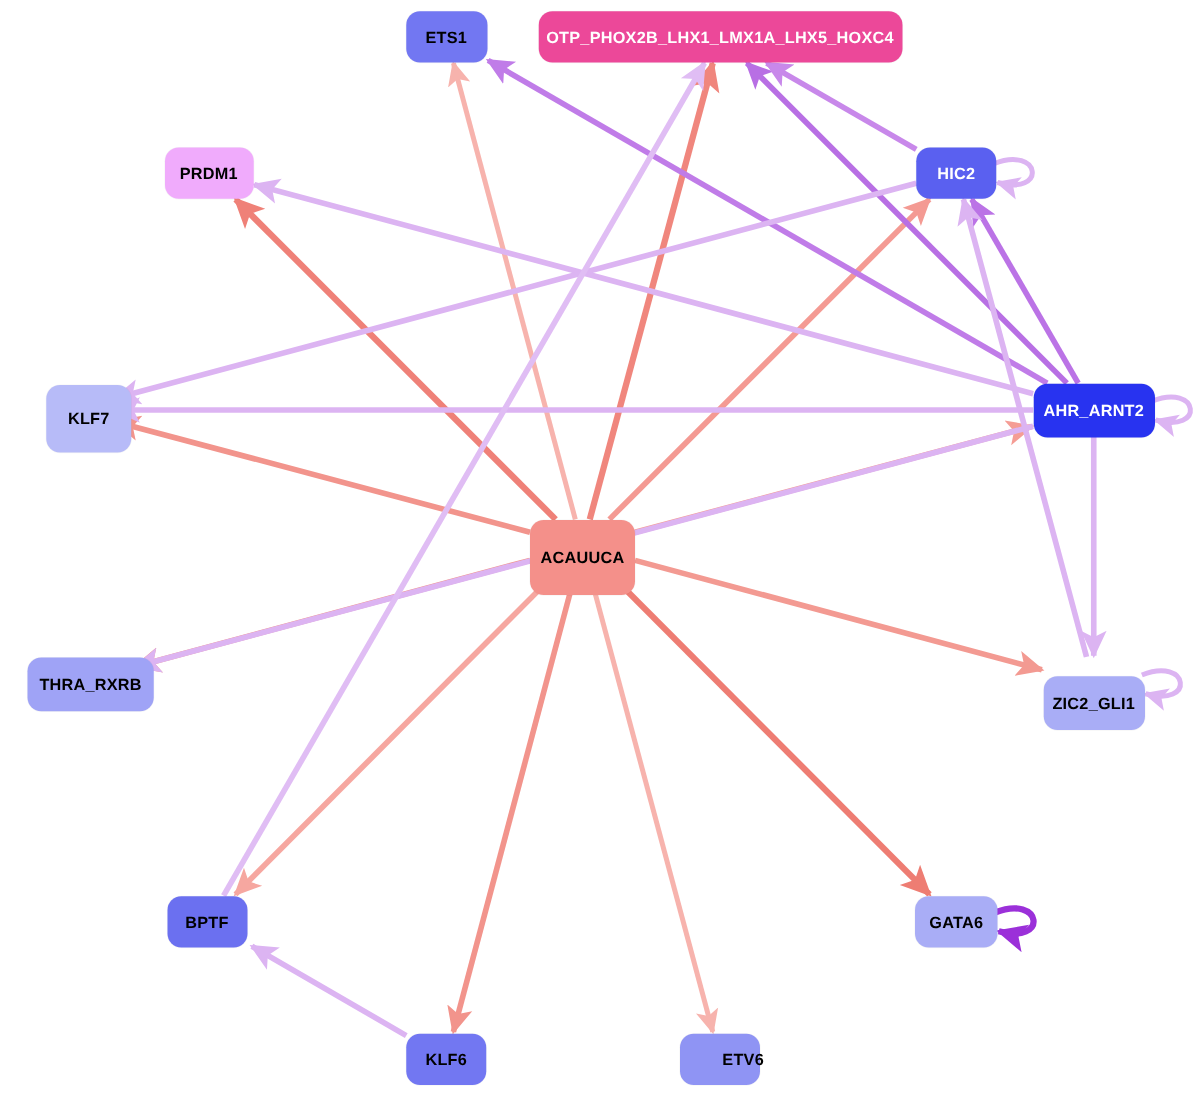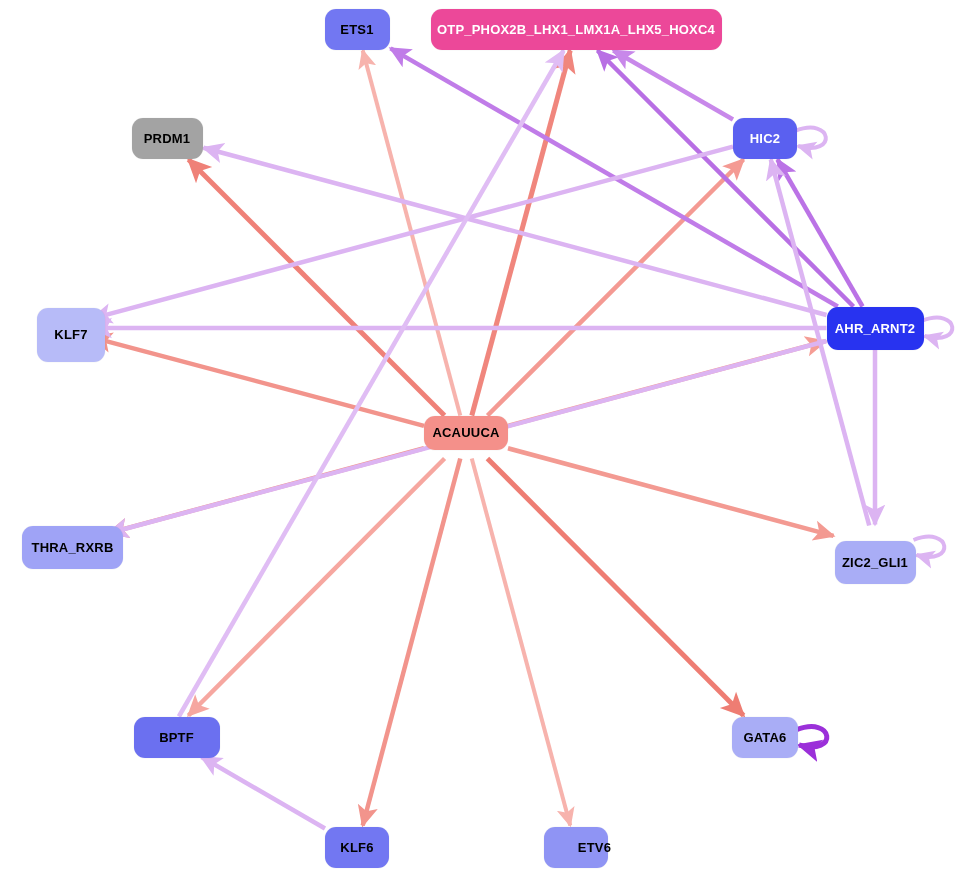--- a/index.html
+++ b/index.html
@@ -121,42 +121,42 @@
       <line x1="325" y1="828.4736842105264" x2="201.5" y2="756.9736842105264" stroke="#dcb4f2" stroke-width="4.5" stroke-linecap="butt" marker-end="url(#ah-dcb4f2)"></line>
       <path d="M 796 730 C 834 715, 839 756, 799 745" fill="none" stroke="#9b30d9" stroke-width="5" stroke-linecap="butt" marker-end="url(#ah-9b30d9)"></path>
     </svg>
   <div id="nodes-layer">
       <div class="node" style="left: 324.5px; top: 8.5px; width: 65px; height: 41px; background: rgb(114, 119, 242); color: rgb(0, 0, 0);">
         <span>ETS1</span>
       </div>
       <div class="node" style="left: 430.5px; top: 8.5px; width: 291px; height: 41px; background: #ec4899; color: rgb(255, 255, 255);">
         <span>OTP_PHOX2B_LHX1_LMX1A_LHX5_HOXC4</span>
       </div>
-      <div class="node" style="left: 131.5px; top: 117.5px; width: 71px; height: 41px; background: #a3a3a3; color: rgb(0, 0, 0);">
+      <div class="node" style="left: 131.5px; top: 117.5px; width: 71px; height: 41px; background: #f0abfc; color: rgb(0, 0, 0);">
         <span>PRDM1</span>
       </div>
       <div class="node" style="left: 733px; top: 117.5px; width: 64px; height: 41px; background: rgb(90, 96, 240); color: rgb(255, 255, 255);">
         <span>HIC2</span>
       </div>
       <div class="node" style="left: 37px; top: 307.5px; width: 68px; height: 54px; background: rgb(183, 187, 248); color: rgb(0, 0, 0);">
         <span>KLF7</span>
       </div>
       <div class="node" style="left: 826.5px; top: 306.5px; width: 97px; height: 43px; background: rgb(40, 51, 240); color: rgb(255, 255, 255);">
         <span>AHR_ARNT2</span>
       </div>
-      <div class="node" style="left: 424px; top: 415.5px; width: 84px; height: 34px; background: rgb(244, 144, 138); color: rgb(0, 0, 0);">
+      <div class="node" style="left: 424px; top: 415.5px; width: 84px; height: 60px; background: rgb(244, 144, 138); color: rgb(0, 0, 0);">
         <span>ACAUUCA</span>
       </div>
       <div class="node" style="left: 22px; top: 525.5px; width: 101px; height: 43px; background: rgb(159, 163, 246); color: rgb(0, 0, 0);">
         <span>THRA_RXRB</span>
       </div>
       <div class="node" style="left: 834.5px; top: 541px; width: 81px; height: 43px; background: rgb(169, 173, 246); color: rgb(0, 0, 0);">
         <span>ZIC2_GLI1</span>
       </div>
-      <div class="node" style="left: 133.5px; top: 716.5px; width: 86px; height: 41px; background: rgb(107, 112, 240); color: rgb(0, 0, 0);">
+      <div class="node" style="left: 133.5px; top: 716.5px; width: 64px; height: 41px; background: rgb(107, 112, 240); color: rgb(0, 0, 0);">
         <span>BPTF</span>
       </div>
       <div class="node" style="left: 732px; top: 716.5px; width: 66px; height: 41px; background: rgb(169, 173, 246); color: rgb(0, 0, 0);">
         <span>GATA6</span>
       </div>
       <div class="node" style="left: 325px; top: 826.5px; width: 64px; height: 41px; background: rgb(114, 119, 242); color: rgb(0, 0, 0);">
         <span>KLF6</span>
       </div>
       <div class="node" style="left: 544px; top: 826.5px; width: 64px; height: 41px; background: rgb(143, 148, 244); color: rgb(0, 0, 0); padding-left: 37px;">
         <span>ETV6</span>

